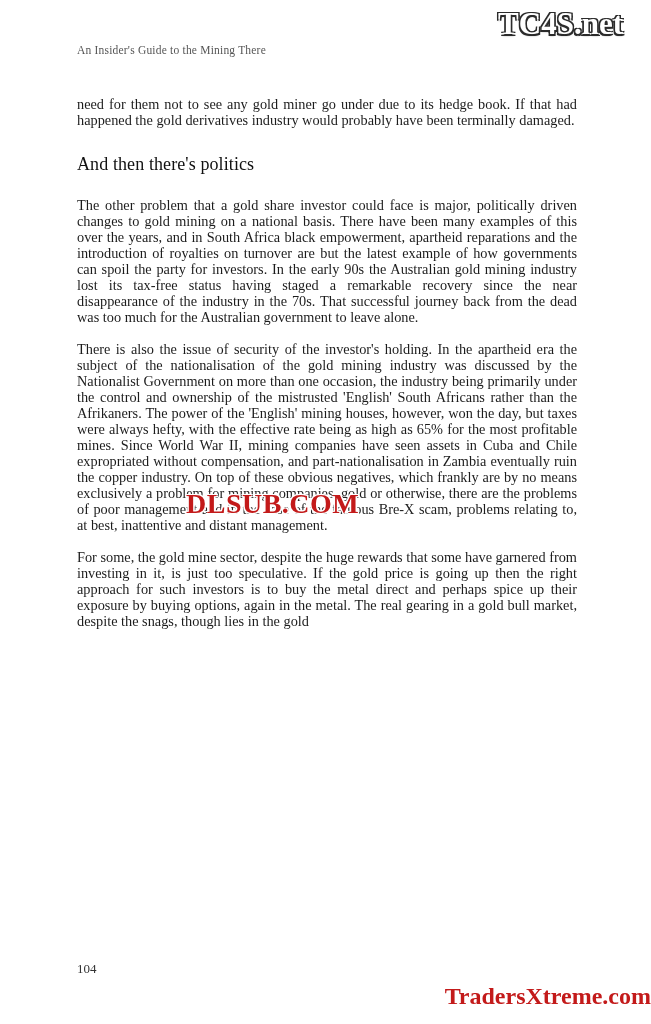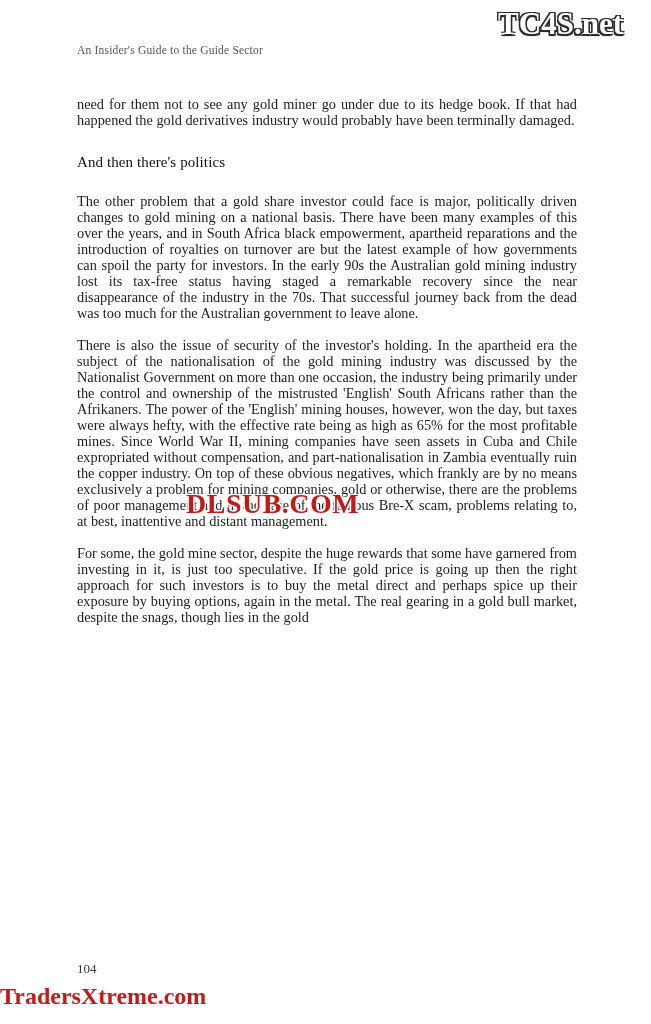--- a/index.html
+++ b/index.html
@@ -59,21 +59,21 @@
     text-align: justify;
     text-justify: inter-word;
     margin: 0 0 16px 0;
     color: #1c1c1c;
     hyphens: none;
   }
   p.body:last-child {
     margin-bottom: 12px;
   }
   h2.subhead {
-    font-size: 15px;
+    font-size: 18px;
     font-weight: normal;
     margin: 26px 0 22px 0;
     color: #111;
     letter-spacing: 0.1px;
   }
   .folio {
     position: absolute;
     left: 77px;
     bottom: 47px;
     font-size: 13px;
@@ -95,42 +95,42 @@
       1.2px 1.2px 0 #ffffff,
       0 0 3px #ffffff;
     user-select: none;
     white-space: nowrap;
   }
   .watermark-bottom {
     position: absolute;
     bottom: 14px;
     left: 0;
     width: 651px;
-    text-align: left;
+    text-align: right;
     font-family: "Liberation Serif", serif;
     font-size: 24px;
     font-weight: bold;
     color: #c31a1a;
     text-shadow:
       -1.2px -1.2px 0 #ffffff,
       1.2px -1.2px 0 #ffffff,
       -1.2px 1.2px 0 #ffffff,
       1.2px 1.2px 0 #ffffff,
       0 0 3px #ffffff;
     user-select: none;
   }
 </style>
 </head>
 <body>
 
 <div class="page">
 
   <div class="watermark-top">TC4S.net</div>
 
-  <div class="running-head">An Insider's Guide to the Guide Sector</div>
+  <div class="running-head">An Insider's Guide to the Mining There</div>
 
   <div class="content">
 
     <p class="body">need for them not to see any gold miner go under due to its hedge book. If that had happened the gold derivatives industry would probably have been terminally damaged.</p>
 
     <h2 class="subhead">And then there's politics</h2>
 
     <p class="body">The other problem that a gold share investor could face is major, politically driven changes to gold mining on a national basis. There have been many examples of this over the years, and in South Africa black empowerment, apartheid reparations and the introduction of royalties on turnover are but the latest example of how governments can spoil the party for investors. In the early 90s the Australian gold mining industry lost its tax-free status having staged a remarkable recovery since the near disappearance of the industry in the 70s. That successful journey back from the dead was too much for the Australian government to leave alone.</p>
 
     <p class="body">There is also the issue of security of the investor's holding. In the apartheid era the subject of the nationalisation of the gold mining industry was discussed by the Nationalist Government on more than one occasion, the industry being primarily under the control and ownership of the mistrusted 'English' South Africans rather than the Afrikaners. The power of the 'English' mining houses, however, won the day, but taxes were always hefty, with the effective rate being as high as 65% for the most profitable mines. Since World War II, mining companies have seen assets in Cuba and Chile expropriated without compensation, and part-nationalisation in Zambia eventually ruin the copper industry. On top of these obvious negatives, which frankly are by no means exclusively a problem for mining companies, gold or otherwise, there are the problems of poor management and in the case of the famous Bre-X scam, problems relating to, at best, inattentive and distant management.</p>

